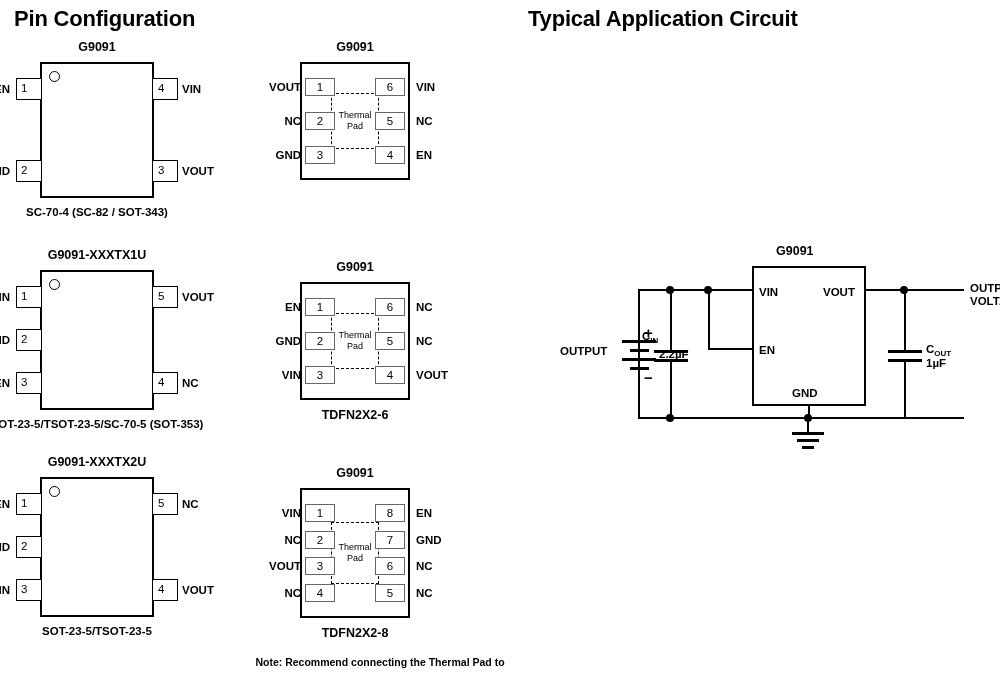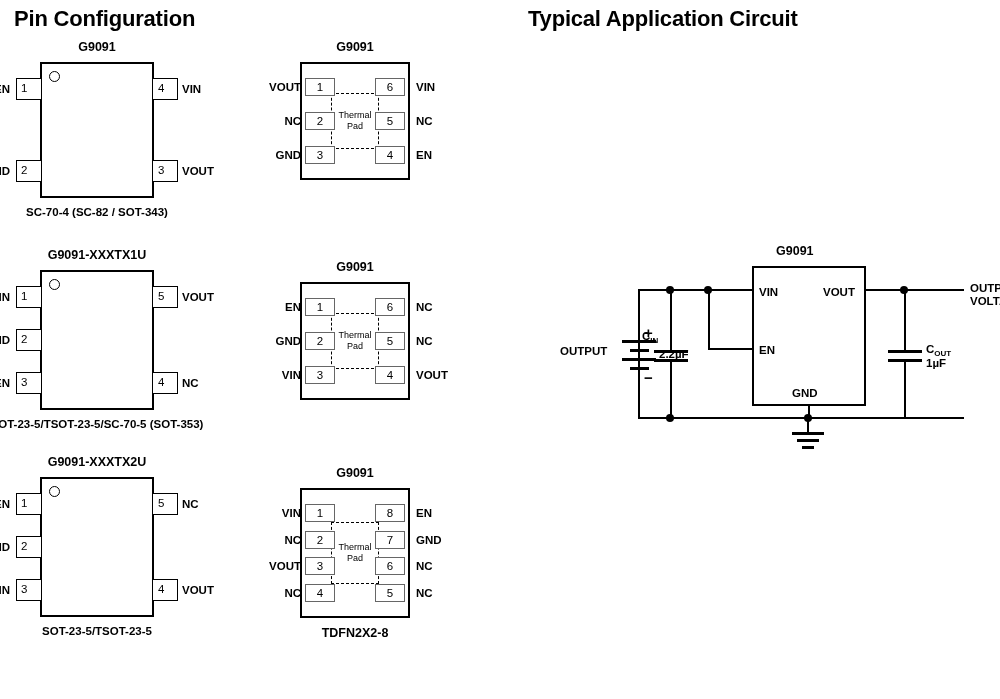--- a/index.html
+++ b/index.html
@@ -298,20 +298,21 @@
         </div>
         <div class="pin-label rgt" style="top: 42px; left: 176px;">NC</div>
         <div class="pad" style="width: 30px; height: 18px; top: 72px; left: 135px;">
           <span>5</span>
         </div>
         <div class="pin-label rgt" style="top: 76px; left: 176px;">NC</div>
         <div class="pad" style="width: 30px; height: 18px; top: 106px; left: 135px;">
           <span>4</span>
         </div>
         <div class="pin-label rgt" style="top: 110px; left: 176px;">VOUT</div>
+        <div class="pkg-caption" style="top: 148px; font-size: 12.5px;">TDFN2X2-6</div>
       </div>
       <div class="pkg" style="left: -20px; top: 455px; width: 234px; height: 200px;">
         <div class="pkg-name" style="top: 0px;">G9091-XXXTX2U</div>
         <div class="body-outline" style="left: 60px; top: 22px; width: 114px; height: 140px;"></div>
         <div class="dot-mark" style="left: 69px; top: 31px;"></div>
         <div class="pin-ext" style="width: 26px; height: 22px; top: 38px; left: 36px;">
           <span class="num">1</span>
         </div>
         <div class="pin-label lft" style="top: 44px; right: 204px;">EN</div>
         <div class="pin-ext" style="width: 26px; height: 22px; top: 81px; left: 36px;">
@@ -369,20 +370,21 @@
         <div class="pin-label rgt" style="top: 95.3333px; left: 176px;">NC</div>
         <div class="pad" style="width: 30px; height: 18px; top: 118px; left: 135px;">
           <span>5</span>
         </div>
         <div class="pin-label rgt" style="top: 122px; left: 176px;">NC</div>
         <div class="pkg-caption" style="top: 160px; font-size: 12.5px;">TDFN2X2-8</div>
       </div>
     </div>
 
   <div class="note" style="left:230px; top:655px; width:300px;">
+    <div>Note: Recommend connecting the Thermal Pad  to</div>
   </div>
 
   <div id="circuit">
 
     <div class="ic-box" style="left:192px; top:36px; width:114px; height:140px;"></div>
     <div class="ic-title" style="left:216px; top:14px;">G9091</div>
 
     <div class="ic-pin-lbl" style="left:199px; top:56px;">VIN</div>
     <div class="ic-pin-lbl" style="left:199px; top:114px;">EN</div>
     <div class="ic-pin-lbl" style="left:263px; top:56px;">VOUT</div>

